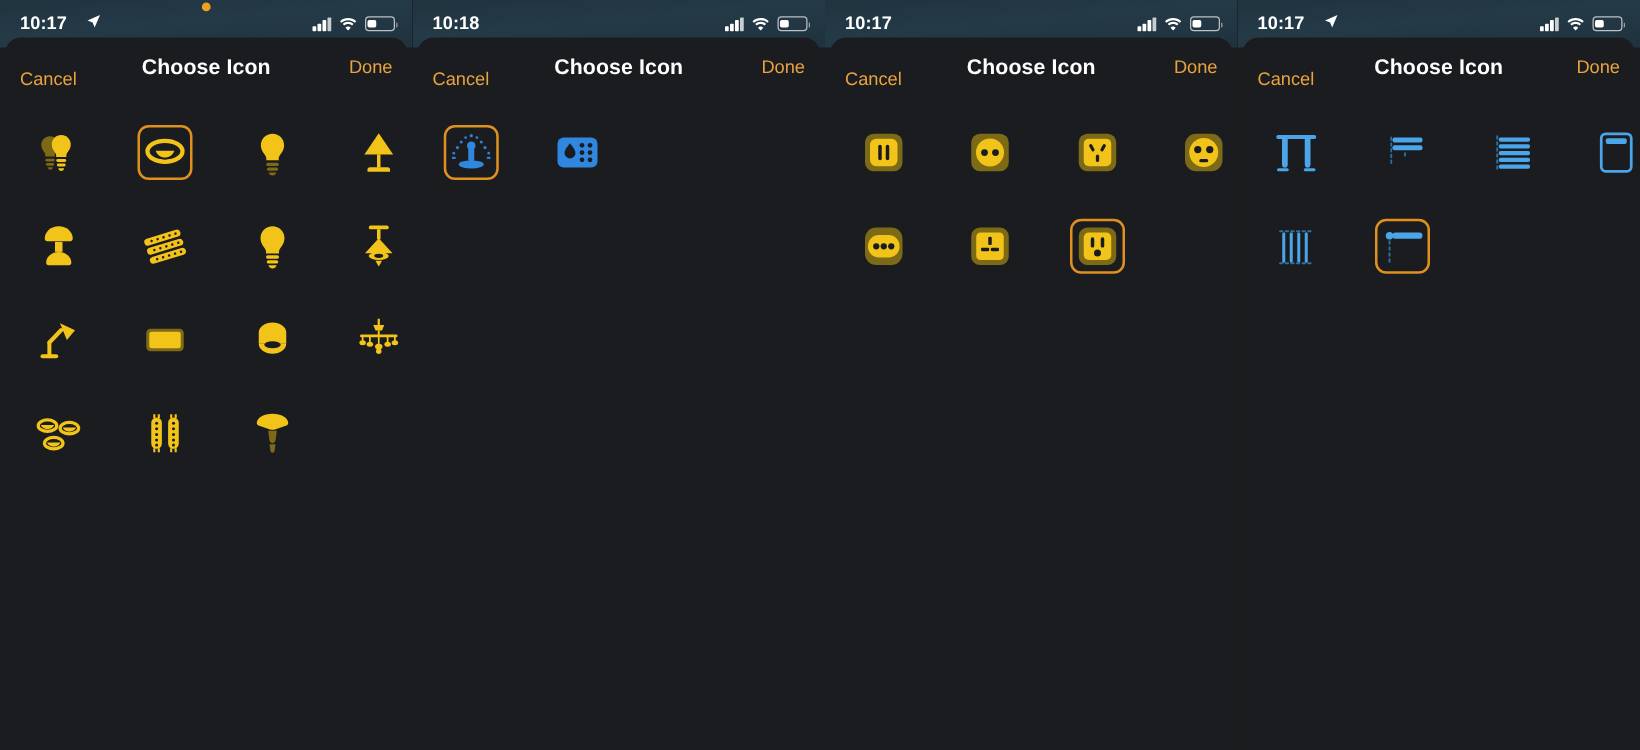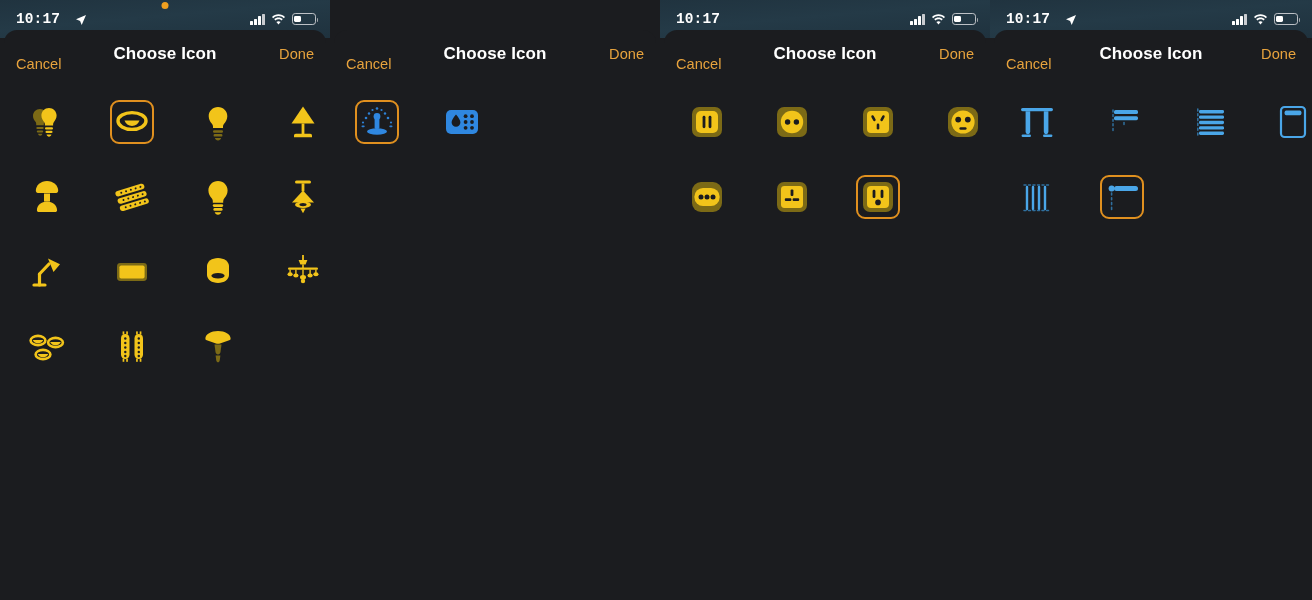--- a/index.html
+++ b/index.html
@@ -17,21 +17,21 @@
   .panel.p3 { width:330px; }
   .panel.p4 { width:322px; }
 
   
   .statusbar {
     position:relative; height:38px; width:100%;
     background:linear-gradient(175deg,#20333f 0%,#243a47 45%,#1f323e 100%);
     display:flex; align-items:center; justify-content:space-between;
     padding:0 14px 0 16px;
   }
-  .sb-left { display:flex; align-items:center; gap:15px;font-family:Liberation Mono, monospace; }
+  .sb-left { display:flex; gap:15px; }
   .sb-time { color:#fff; font-size:14.5px; font-weight:600; letter-spacing:.1px; }
   .loc-arrow { width:11px; height:11px; position:relative; display:inline-block; }
   .loc-arrow svg { display:block; }
   .sb-right { display:flex; align-items:center; gap:6px; }
   .sig { display:flex; align-items:flex-end; gap:1.5px; height:11px; }
   .sig i { width:2.6px; background:#fff; border-radius:.6px; display:block; }
   .sig i:nth-child(1){height:4px;} .sig i:nth-child(2){height:6px;}
   .sig i:nth-child(3){height:8.5px;} .sig i:nth-child(4){height:11px;background:#c9ccd0;}
   .wifi svg { display:block; }
   .batt { width:24px; height:11.5px; border:1.3px solid #bdc1c6; border-radius:3.2px; position:relative; padding:1.4px; }
@@ -340,20 +340,45 @@
     <path d="M17.6 28.4h4.8l-.7 5c-.2 1.1-.9 1.8-1.7 1.8s-1.5-.7-1.7-1.8z" fill="var(--dim)"></path>
   </svg>
               </span>
         </div>
             <div class="cell empty"></div>
           </div>
         </div>
     </div>
     </div>
     <div class="panel p2" style="--accent: #2f87e0; --dim: #2f87e0;">
+      <div class="statusbar">
+
+    <div class="sb-left">
+      <span class="sb-time">10:18</span>
+
+    </div>
+    <div class="sb-right">
+      <span class="sig">
+            <i></i>
+            <i></i>
+            <i></i>
+            <i></i>
+          </span>
+      <span class="wifi">
+    <svg width="15" height="11" viewBox="0 0 15 11">
+      <path d="M7.5 2.1c2 0 3.9.75 5.3 2.1l1.2-1.3C12.3 1.2 10 .3 7.5.3S2.7 1.2 1 2.9l1.2 1.3c1.4-1.35 3.3-2.1 5.3-2.1z" fill="#fff"></path>
+      <path d="M7.5 5.2c1.2 0 2.3.45 3.1 1.2l1.2-1.3C10.7 4 9.2 3.4 7.5 3.4S4.3 4 3.2 5.1l1.2 1.3c.8-.75 1.9-1.2 3.1-1.2z" fill="#fff"></path>
+      <path d="M7.5 10.4 9.6 8.1c-.55-.55-1.3-.9-2.1-.9s-1.55.35-2.1.9z" fill="#fff"></path>
+    </svg>
+          </span>
+      <span class="batt">
+            <i style="width:33%"></i>
+          </span>
+    </div>
+  </div>
     <div class="sheet">
       <div class="navbar">
         <span class="nav-btn nav-cancel">Cancel</span>
         <span class="nav-title">Choose Icon</span>
         <span class="nav-btn nav-done">Done</span>
       </div>
       <div class="grid">
           <div class="grid-row">
             <div class="cell selected">
           <span class="iconbox">

